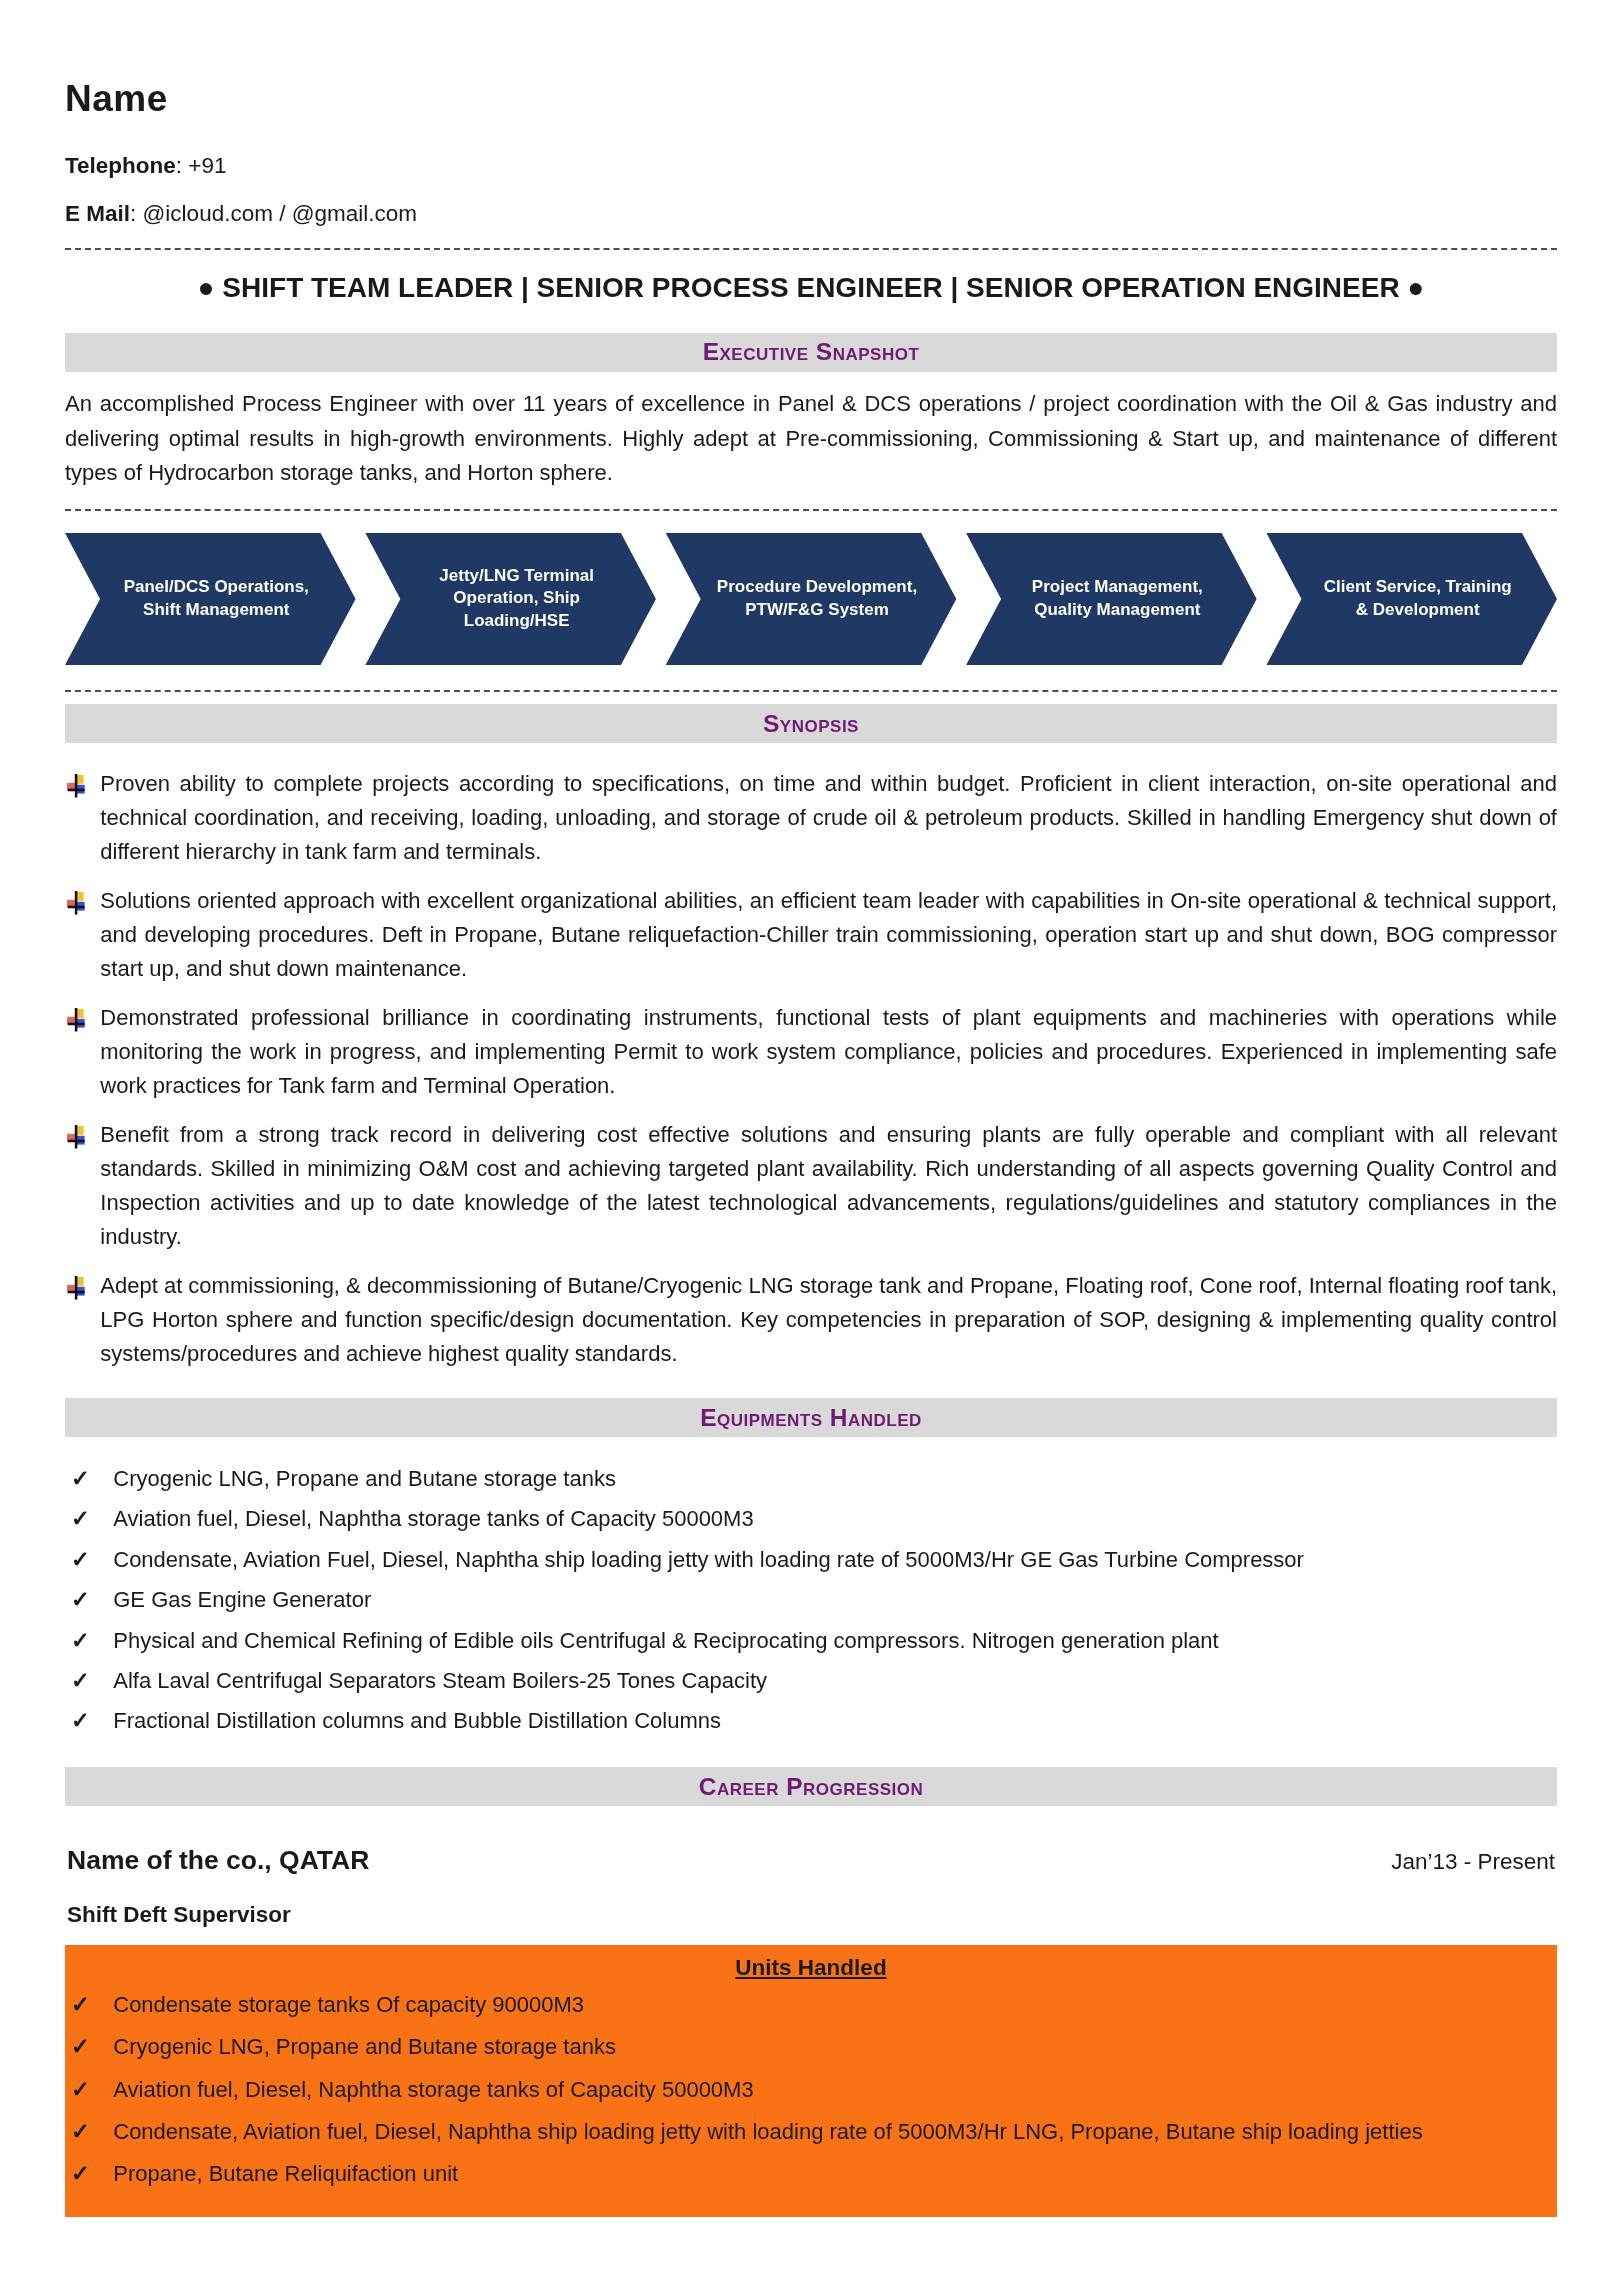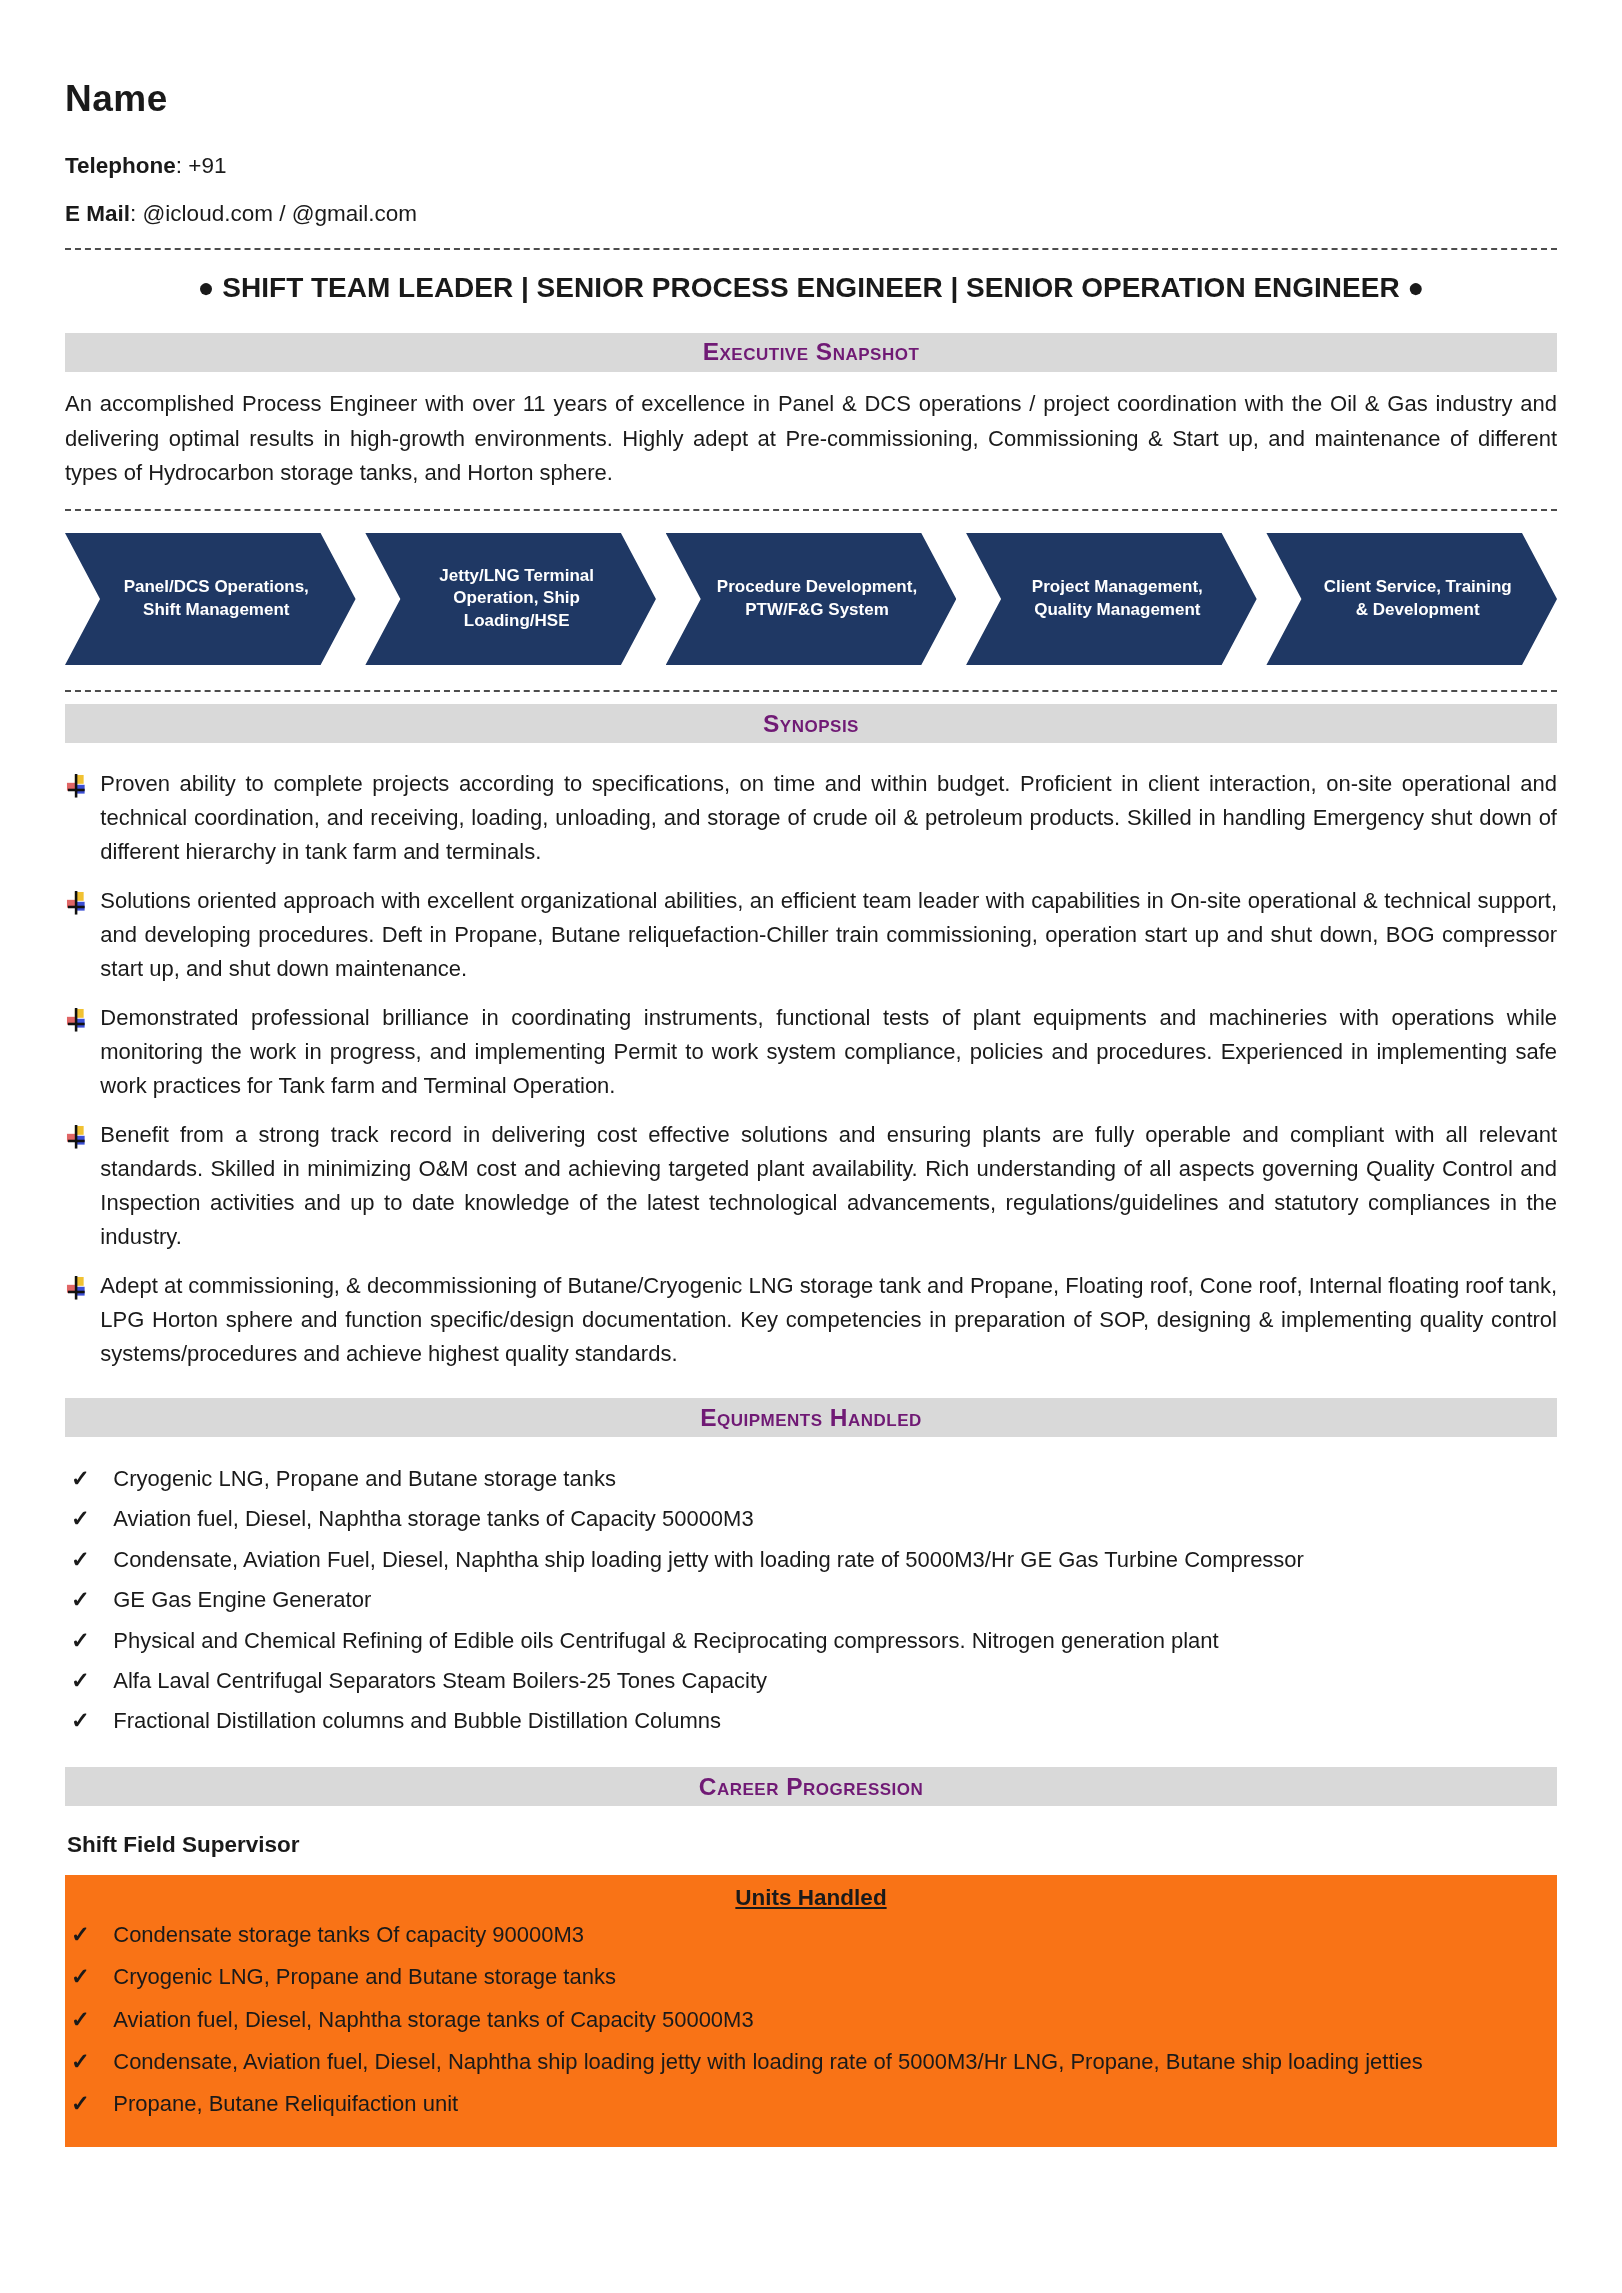--- a/index.html
+++ b/index.html
@@ -284,22 +284,26 @@
       <li>
         <span class="check">✓</span>
         <span>Fractional Distillation columns and Bubble Distillation Columns</span>
       </li>
     </ul>
 
   <div class="bar">
     <span>Career Progression</span>
   </div>
 
-
-  <div class="role">Shift Field Supervisor</div>
+  <div class="career-head">
+    <span class="company">Name of the co., QATAR</span>
+    <span class="period">Jan’13 - Present</span>
+  </div>
+
+  <div class="role">Shift Deft Supervisor</div>
 
   <div class="units-box">
     <div class="units-heading">Units Handled</div>
     <ul class="clist">
 
         <li>
           <span class="check">✓</span>
           <span>Condensate storage tanks Of capacity 90000M3</span>
         </li>
 

